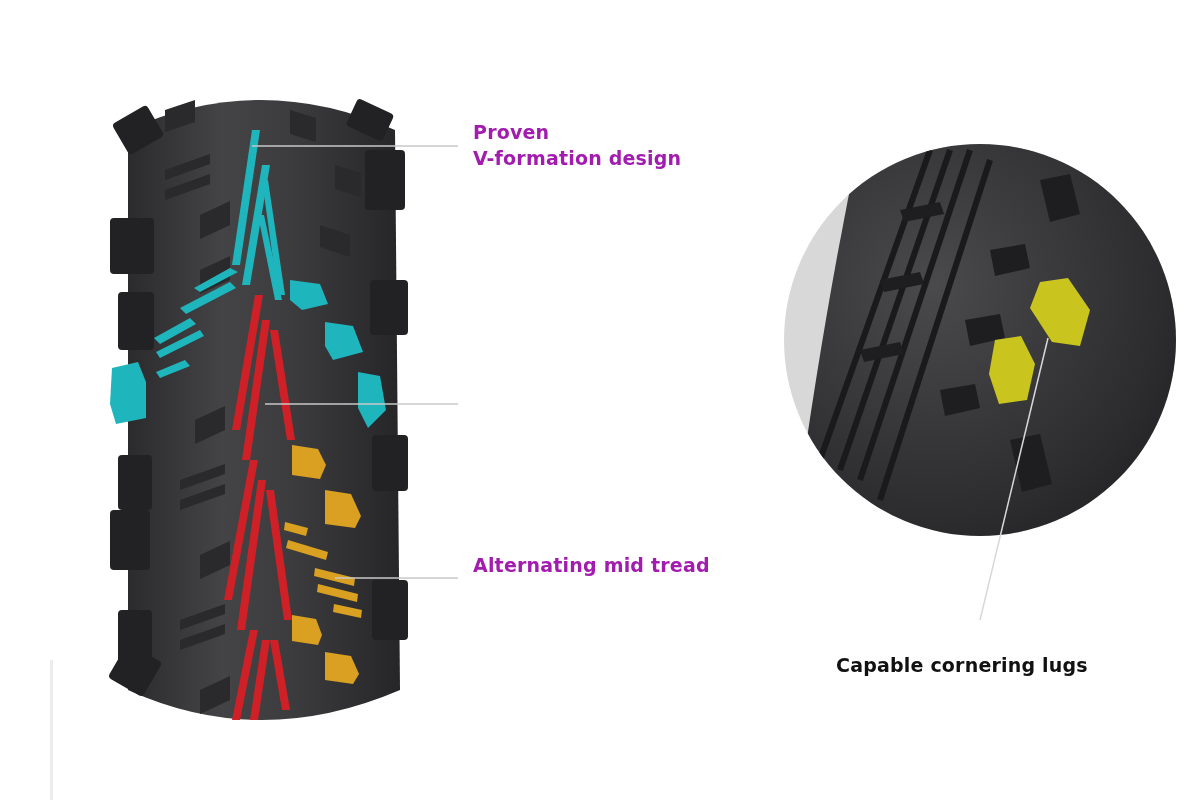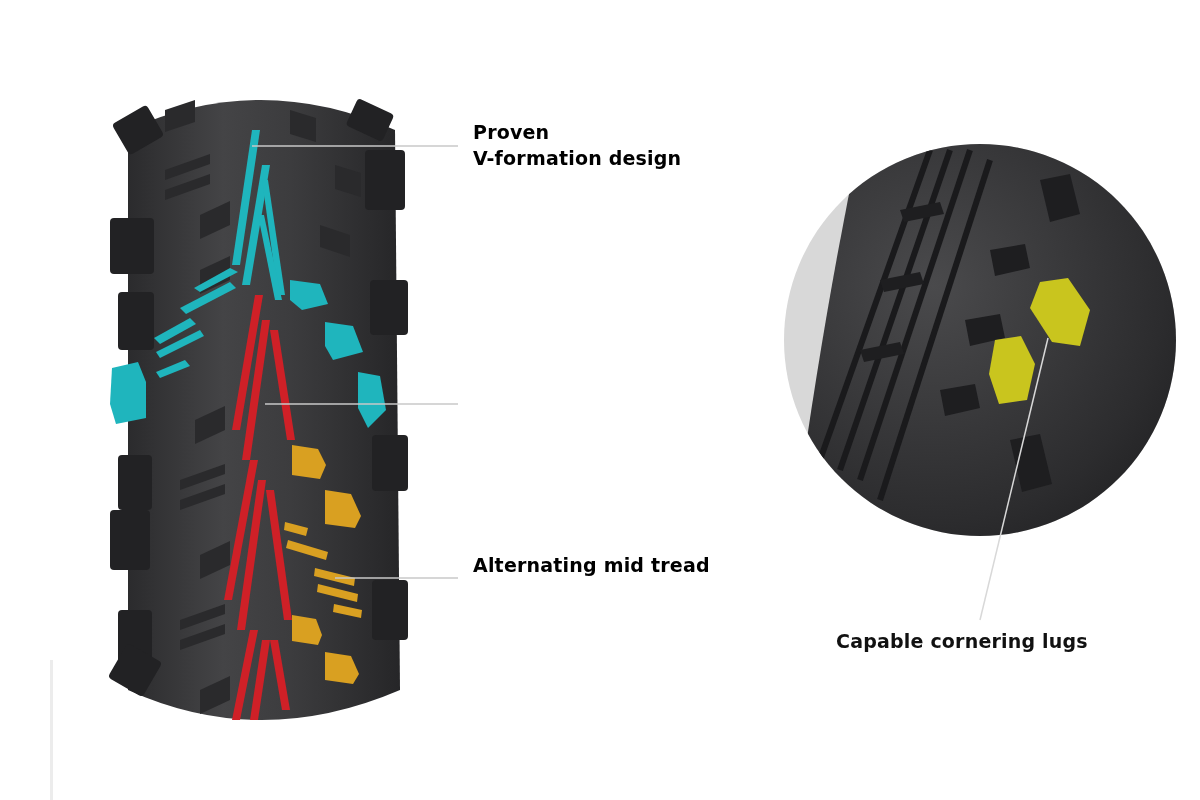--- a/index.html
+++ b/index.html
@@ -2,28 +2,28 @@
 <html><head>
 <meta charset="utf-8">
 <style>
   html, body { margin: 0; padding: 0; }
   body {
     width: 1200px; height: 800px; background: #ffffff; position: relative; overflow: hidden;
     font-family: "DejaVu Sans", "Liberation Sans", sans-serif;
   }
   .stage { position: absolute; left: 0; top: 0; width: 1200px; height: 800px; }
   .label {
-    position: absolute; color: #000000; font-size: 19px; font-weight: bold; line-height: 26px;
+    position: absolute; color: #a21caf; font-size: 19px; font-weight: bold; line-height: 26px;
     letter-spacing: 0.2px;
   }
   .label span { display: block; }
   #lbl-vformation { left: 473px; top: 119px; }
   #lbl-ribbon { left: 473px; top: 376px; }
   #lbl-midtread { left: 473px; top: 552px; }
-  #lbl-cornering { left: 836px; top: 628px; color: #111; }
+  #lbl-cornering { left: 836px; top: 652px; color: #111; }
   .edge-line { position: absolute; background: #ececec; }
 </style>
 </head>
 <body>
 
 <div class="stage">
   <div class="edge-line" style="left:50px;top:660px;width:3px;height:140px;"></div>
 
   <svg width="1200" height="800" style="position:absolute;left:0;top:0">
     <defs>

